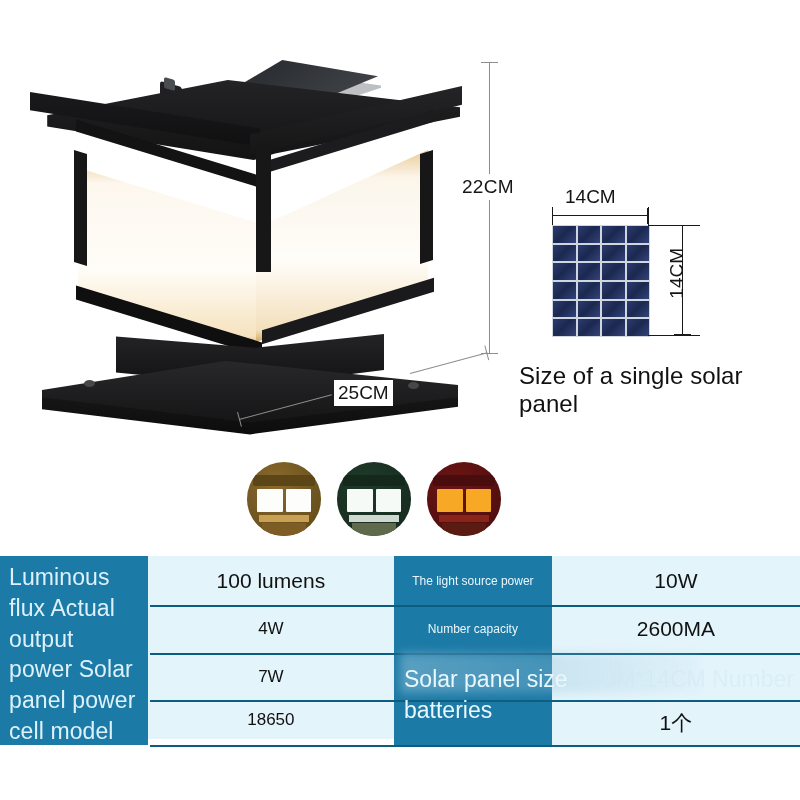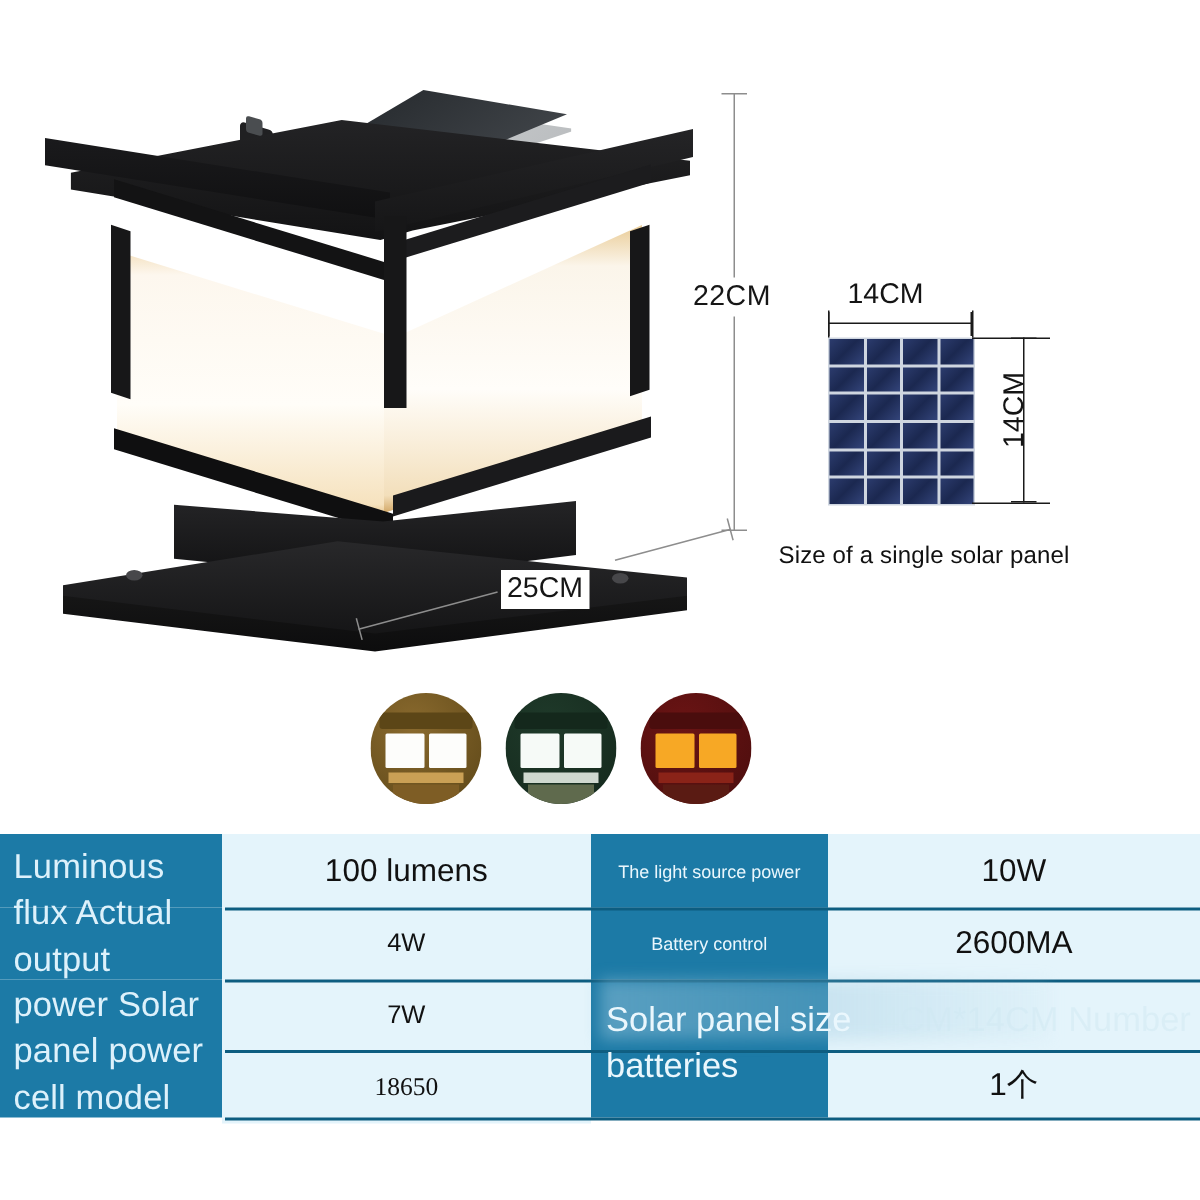--- a/index.html
+++ b/index.html
@@ -99,21 +99,21 @@
   
   .dim-22{
     position:absolute;left:489px;top:62px;width:1px;height:292px;background:#8d8d8d;
   }
   .dim-22:before,.dim-22:after{
     content:"";position:absolute;left:-8px;width:17px;height:1px;background:#8d8d8d;
   }
   .dim-22:before{top:0;}
   .dim-22:after{bottom:0;}
   .dim-22-label{
-    position:absolute;left:459px;top:185px;font-size:19px;color:#161616;
+    position:absolute;left:459px;top:174px;font-size:19px;color:#161616;
     background:#fff;padding:2px 3px;letter-spacing:.3px;
   }
   .dim-25-line-a{
     position:absolute;left:239px;top:419px;width:96px;height:1px;background:#8d8d8d;
     transform:rotate(-15deg);transform-origin:left center;
   }
   .dim-25-line-a:before{
     content:"";position:absolute;left:0;top:-7px;width:1px;height:15px;background:#8d8d8d;
   }
   .dim-25-line-b{
@@ -154,21 +154,21 @@
   }
   .panel-h-line:before{top:0;}
   .panel-h-line:after{bottom:0;}
   .panel-h-cap-t{position:absolute;left:648px;top:225px;width:52px;height:1px;background:#1a1a1a;}
   .panel-h-cap-b{position:absolute;left:648px;top:335px;width:52px;height:1px;background:#1a1a1a;}
   .panel-h-label{
     position:absolute;left:666px;top:248px;font-size:19px;color:#141414;
     transform:rotate(180deg);writing-mode:vertical-rl;
   }
   .panel-caption{
-    position:absolute;left:519px;top:362px;font-size:16px;color:#111;letter-spacing:.1px;
+    position:absolute;left:519px;top:362px;font-size:24px;color:#111;letter-spacing:.1px;
   }
 
   
   .brand{position:absolute;left:14px;top:458px;width:215px;}
   .brand-line{
     font-size:25px;color:#f0d6ab;line-height:1.32;letter-spacing:.2px;
   }
   .brand-bar{
     position:absolute;width:2px;height:30px;background:#ecd3a6;top:6px;
   }
@@ -335,32 +335,32 @@
   <div class="spec-table" id="spec-table">
       <div class="srow" style="top: 0px; height: 49px; align-items: flex-end;">
         <div class="c-head c1" style="height: 49px;"></div>
         <div class="c-val c2 big" style="height: 49px;">100 lumens</div>
         <div class="c-head c3 small" style="height: 49px;">The light source power</div>
         <div class="c-val c4 big" style="height: 49px;">10W</div>
       </div>
       <div class="srow" style="top: 49px; height: 48px;">
         <div class="c-head c1" style="height: 48px;"></div>
         <div class="c-val c2 mid" style="height: 48px;">4W</div>
-        <div class="c-head c3 small" style="height: 48px;">Battery control</div>
+        <div class="c-head c3 small" style="height: 48px;">Number capacity</div>
         <div class="c-val c4 big" style="height: 48px;">2600MA</div>
       </div>
       <div class="srow" style="top: 97px; height: 47px;">
         <div class="c-head c1" style="height: 47px;"></div>
         <div class="c-val c2 mid" style="height: 47px;">7W</div>
         <div class="c-head c3 small" style="height: 47px;"></div>
         <div class="c-val c4 mid" style="height: 47px;"></div>
       </div>
       <div class="srow" style="top: 144px; height: 45px;">
         <div class="c-head c1" style="height: 45px;"></div>
-        <div class="c-val c2 mid" style="height: 49px; font-family: Liberation Serif, serif;">18650</div>
+        <div class="c-val c2 mid" style="height: 39px;">18650</div>
         <div class="c-head c3 small" style="height: 45px;"></div>
         <div class="c-val c4 big" style="height: 45px;">1个</div>
       </div>
       <div class="divider" style="top: 49px;"></div>
       <div class="divider" style="top: 97px;"></div>
       <div class="divider" style="top: 144px;"></div>
       <div class="divider" style="top: 189px;"></div>
       <div class="ovf-left" style="top: 6px;">Luminous<br>flux Actual<br>output<br>power Solar<br>panel power<br>cell model</div>
       <div class="ovf-haze"></div>
       <div class="ovf-span" style="top: 108px;">Solar panel size <span class="faded">14CM*14CM Number of</span><br>batteries</div>

